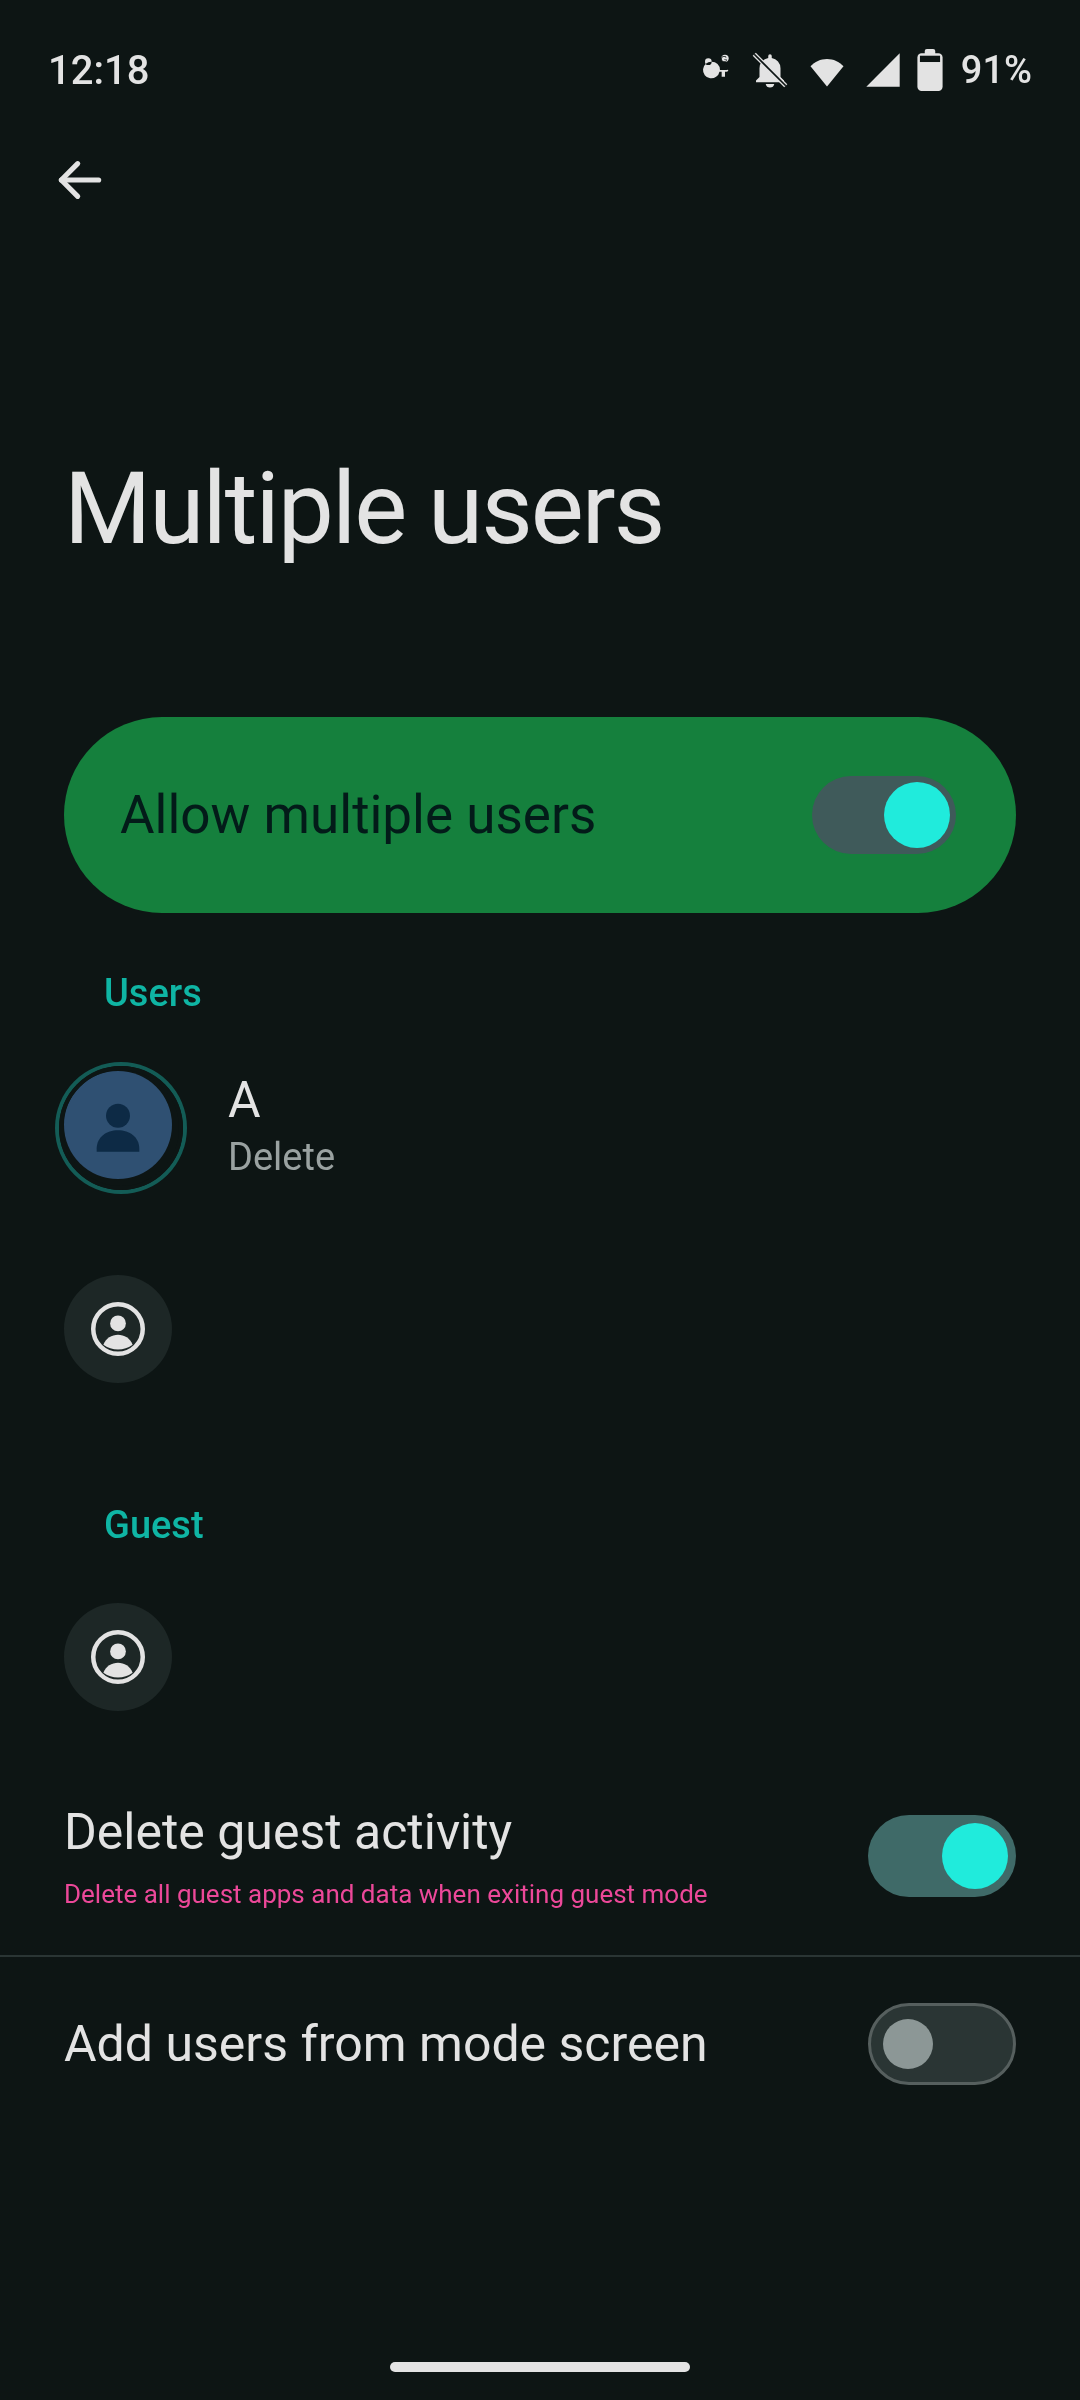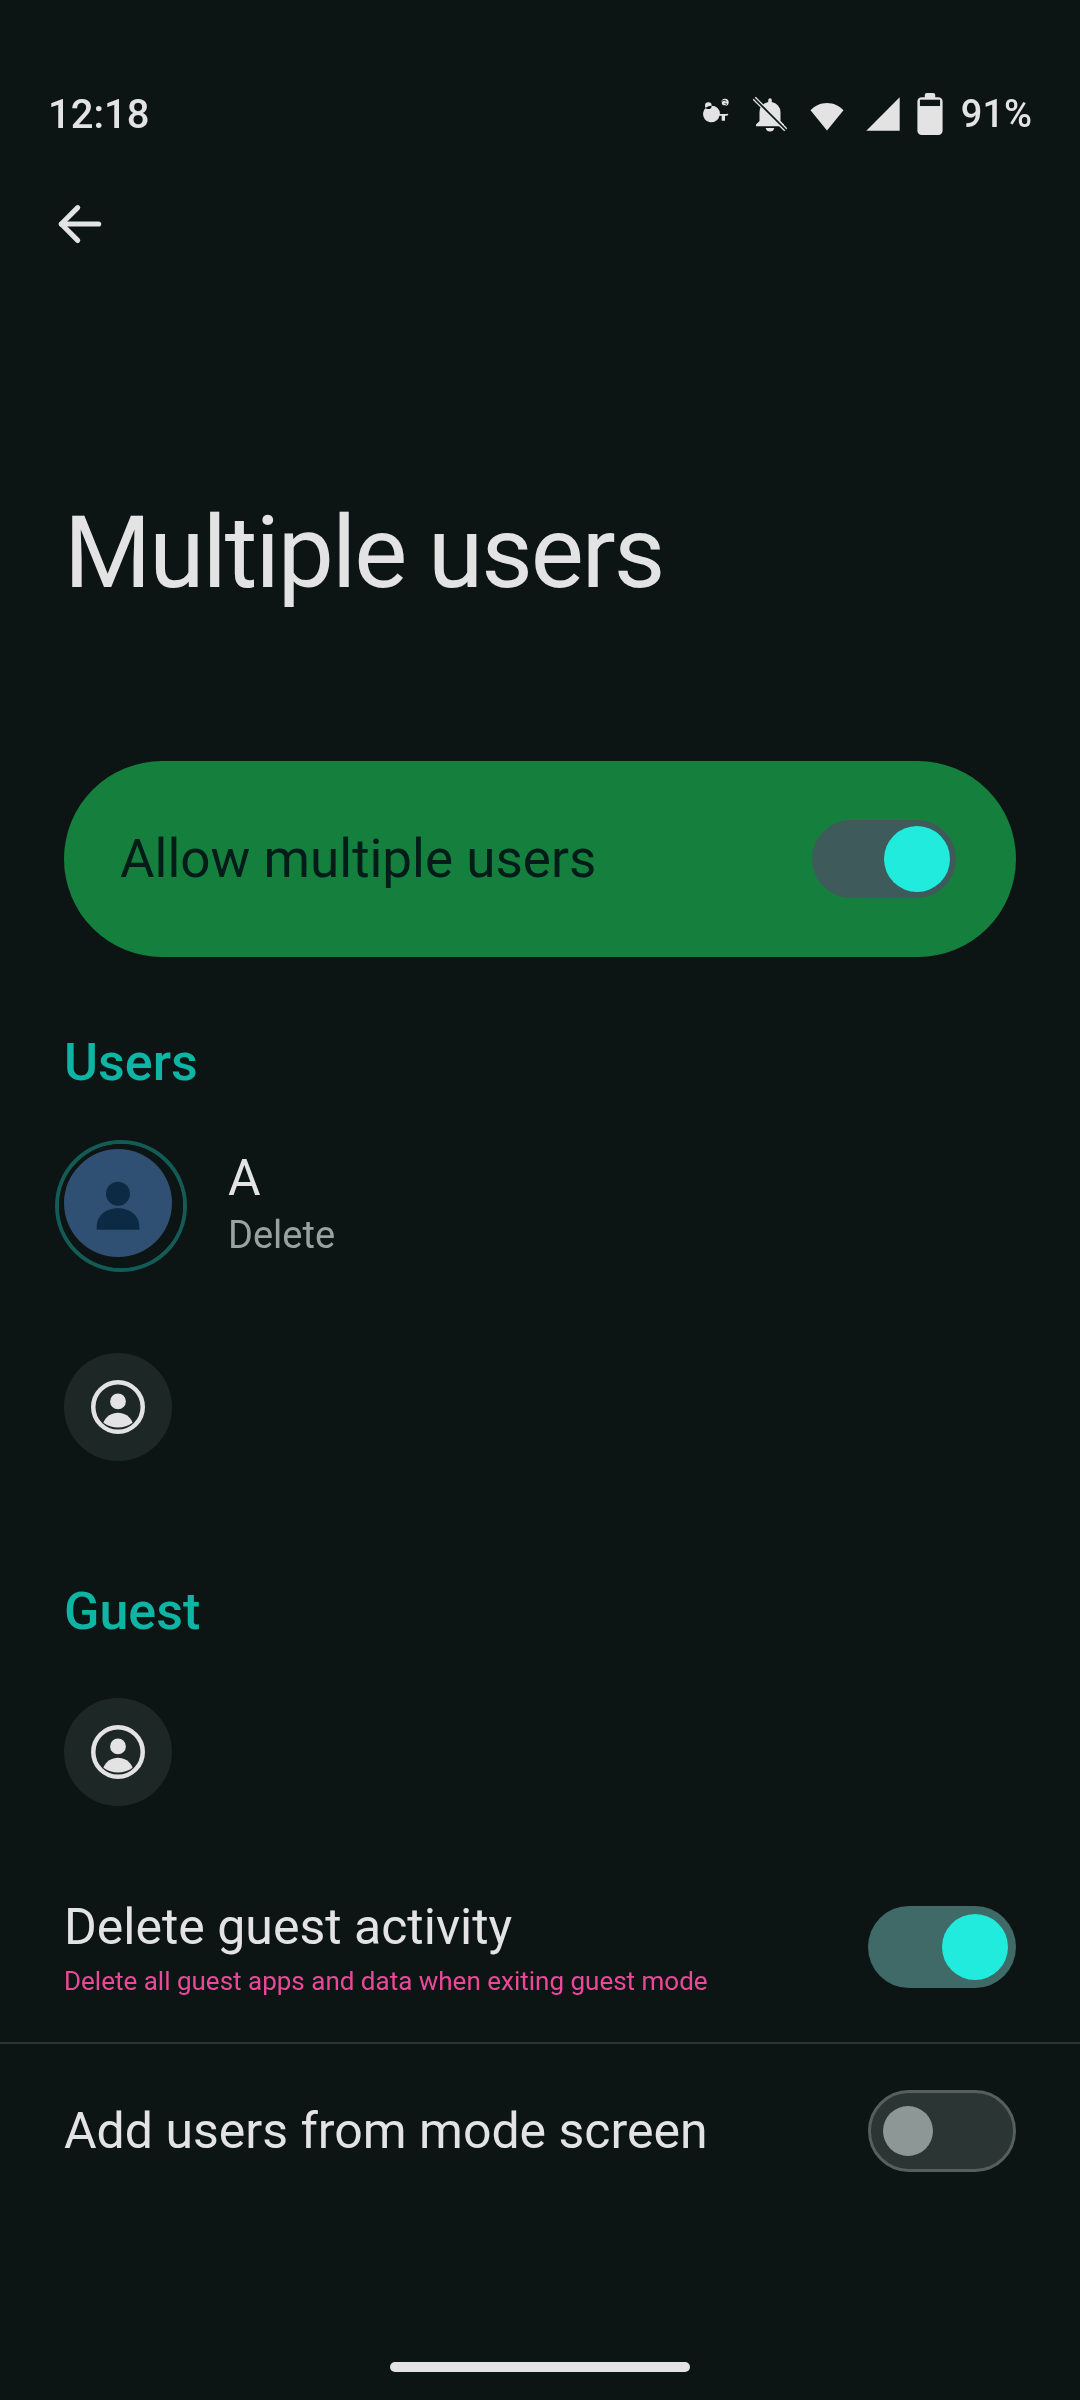--- a/index.html
+++ b/index.html
@@ -16,21 +16,20 @@
   
   .status-bar {
     display: flex;
     justify-content: space-between;
     align-items: center;
     padding: 40px 48px 0 48px;
     height: 100px;
     font-size: 40px;
     font-weight: 500;
     color: #e3e3e3;
-    margin-top: 44px;
   }
   .status-right {
     display: flex;
     align-items: center;
     gap: 14px;
   }
   .status-right svg { display: block; }
   .battery-pct { font-size: 38px; margin-left: 4px; }
 
   
@@ -85,23 +84,24 @@
     position: absolute;
     top: 6px;
     width: 66px;
     height: 66px;
     border-radius: 50%;
   }
 
   
   .section-header {
     color: #0fb5a4;
-    font-size: 52px;
+    font-size: 38px;
     font-weight: 500;
-    padding: 75px 64px 0 64px;
+    padding: 58px 64px 0 64px;
+    margin-left: 40px;
   }
 
   
   .row {
     display: flex;
     align-items: center;
     padding: 40px 64px 40px 64px;
     gap: 56px;
   }
   .row.tight { padding-top: 56px; padding-bottom: 56px; }
@@ -130,21 +130,21 @@
   .row-title { font-size: 50px; color: #e3e3e3; }
   .row-subtitle { font-size: 38px; color: #9aa2a1; }
 
   
   .toggle-row {
     display: flex;
     align-items: center;
     justify-content: space-between;
     padding: 36px 64px;
   }
-  .toggle-row .texts { display: flex; flex-direction: column; gap: 10px; max-width: 820px; }
+  .toggle-row .texts { display: flex; flex-direction: column; gap: 18px; max-width: 820px; }
   .toggle-row .t1 { font-size: 50px; color: #e3e3e3; }
   .toggle-row .t2 { font-size: 26px; color: #ec4899; }
   .toggle {
     width: 148px;
     height: 82px;
     border-radius: 42px;
     position: relative;
     flex-shrink: 0;
   }
   .toggle.on { background: #3f6a68; }

